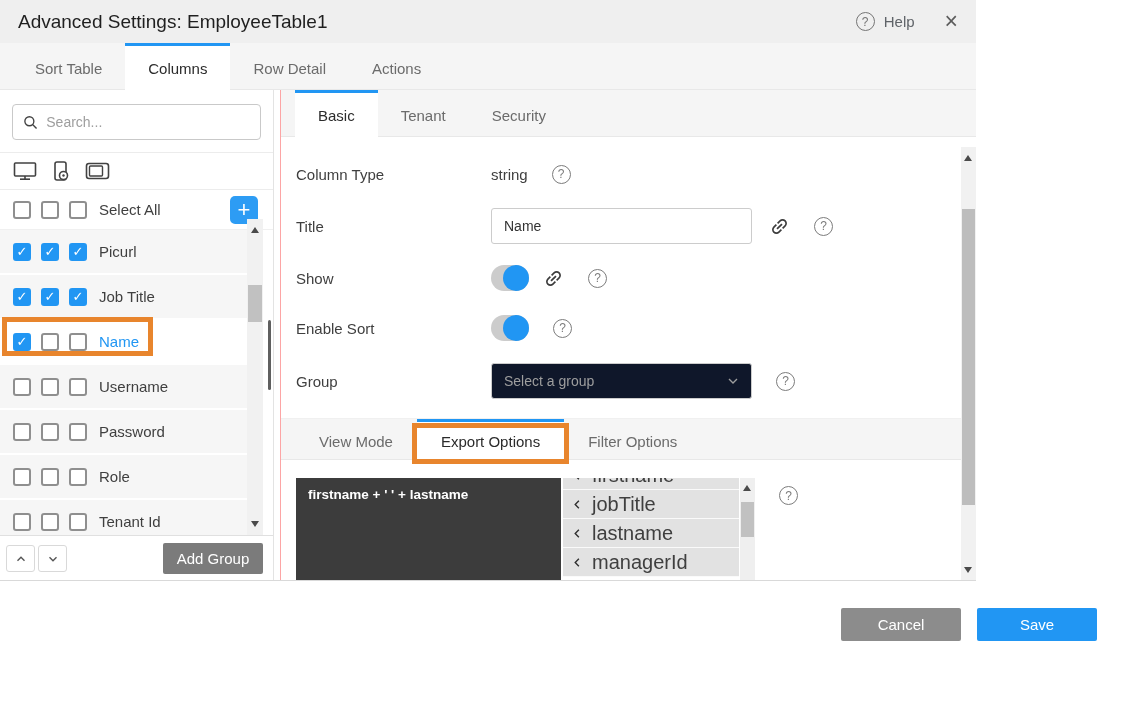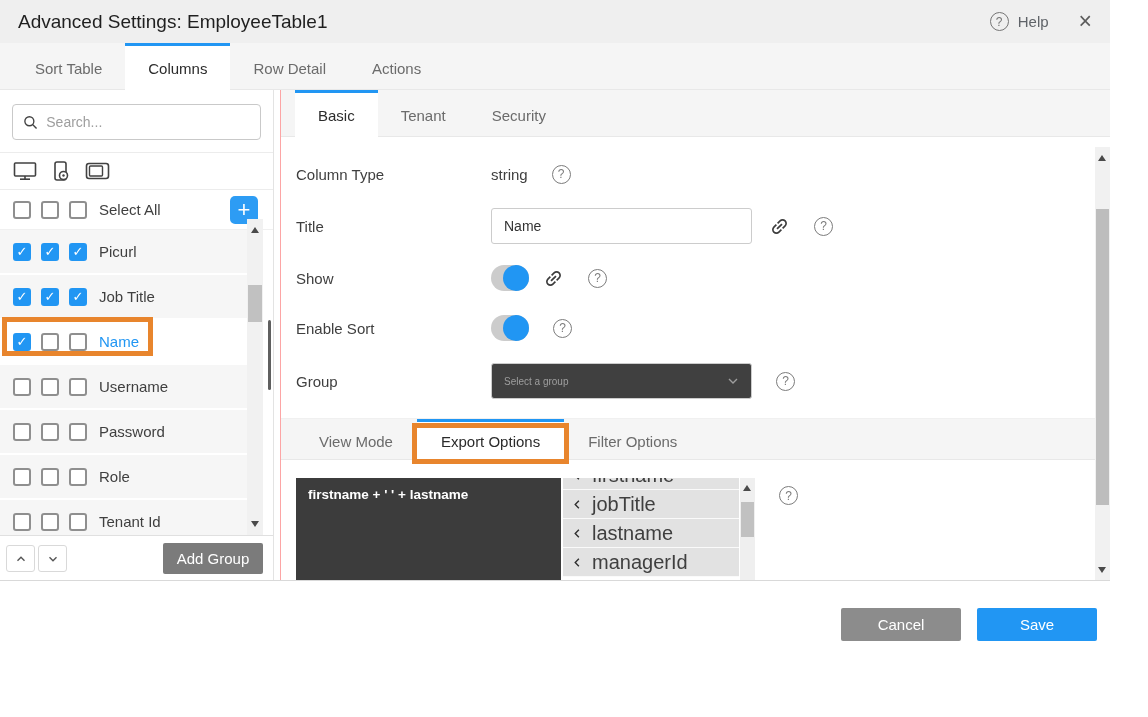--- a/index.html
+++ b/index.html
@@ -8,21 +8,21 @@
     --label:#3f3f3f;
     --muted:#6b6b6b;
     --border:#e0e0e0;
   }
   *{box-sizing:border-box;margin:0;padding:0;}
   html,body{width:1148px;height:717px;overflow:hidden;background:#fff;
     font-family:"Liberation Sans",sans-serif;}
   .stage{position:relative;width:1148px;height:717px;background:#fff;}
 
   
-  .dialog{position:absolute;left:0;top:0;width:1110px;height:581px;background:#fff;
+  .dialog{position:absolute;left:0;top:0;width:976px;height:581px;background:#fff;
     border-bottom:1px solid #d9d9d9;overflow:hidden;}
 
   .dlg-header{height:43px;background:#efefef;display:flex;align-items:center;padding:0 18px;}
   .dlg-title{font-size:19px;color:#1f1f1f;}
   .hdr-right{margin-left:auto;display:flex;align-items:center;color:#5f6368;font-size:15px;}
   .help-circle{width:19px;height:19px;border:1.5px solid #757575;border-radius:50%;
     display:inline-flex;align-items:center;justify-content:center;font-size:12px;color:#757575;flex-shrink:0;}
   .hdr-help-label{margin-left:9px;}
   .hdr-close{margin-left:30px;font-size:23px;font-weight:300;color:#5c5c5c;line-height:1;cursor:default;}
 
@@ -88,21 +88,21 @@
   .flabel{width:195px;font-size:15px;color:var(--label);flex-shrink:0;}
   .fvalue{font-size:15px;color:var(--label);}
   .r-ctype{margin-top:20px;height:34px;}
   .r-title{margin-top:17px;height:36px;}
   .r-show{margin-top:18px;height:32px;}
   .r-sort{margin-top:18px;height:32px;}
   .r-group{margin-top:19px;height:36px;}
   .text-input{width:261px;height:36px;border:1px solid #ccc;border-radius:3px;padding:0 12px;font-size:14px;
     color:#333;font-family:"Liberation Sans",sans-serif;outline:none;}
   .select-box{width:261px;height:36px;border:1px solid #ccc;border-radius:3px;display:flex;align-items:center;
-    justify-content:space-between;padding:0 10px 0 12px;color:#9e9e9e;font-size:10px;background:#404040;}
+    justify-content:space-between;padding:0 10px 0 12px;color:#9e9e9e;font-size:14px;background:#0f172a;}
   .toggle{width:38px;height:26px;border-radius:13px;background:#ccc;position:relative;flex-shrink:0;}
   .toggle .knob{position:absolute;left:0;top:0;width:26px;height:26px;border-radius:50%;background:#9e9e9e;}
   .toggle.on .knob{left:auto;right:0;background:var(--accent);}
   .link-icon{margin-left:17px;display:inline-flex;}
   .help{width:19px;height:19px;border-radius:50%;border:1.5px solid #7c7c7c;color:#7c7c7c;font-size:12px;
     display:inline-flex;align-items:center;justify-content:center;margin-left:24px;flex-shrink:0;}
 
   .sub-tabs{margin:19px 0 0 -15px;width:calc(100% + 15px);height:42px;background:#f5f5f5;
     border-bottom:1px solid #e8e8e8;border-top:1px solid #f0f0f0;display:flex;padding-left:14px;position:relative;}
   .stab{padding:0 24px;display:flex;align-items:center;font-size:15px;color:var(--muted);

